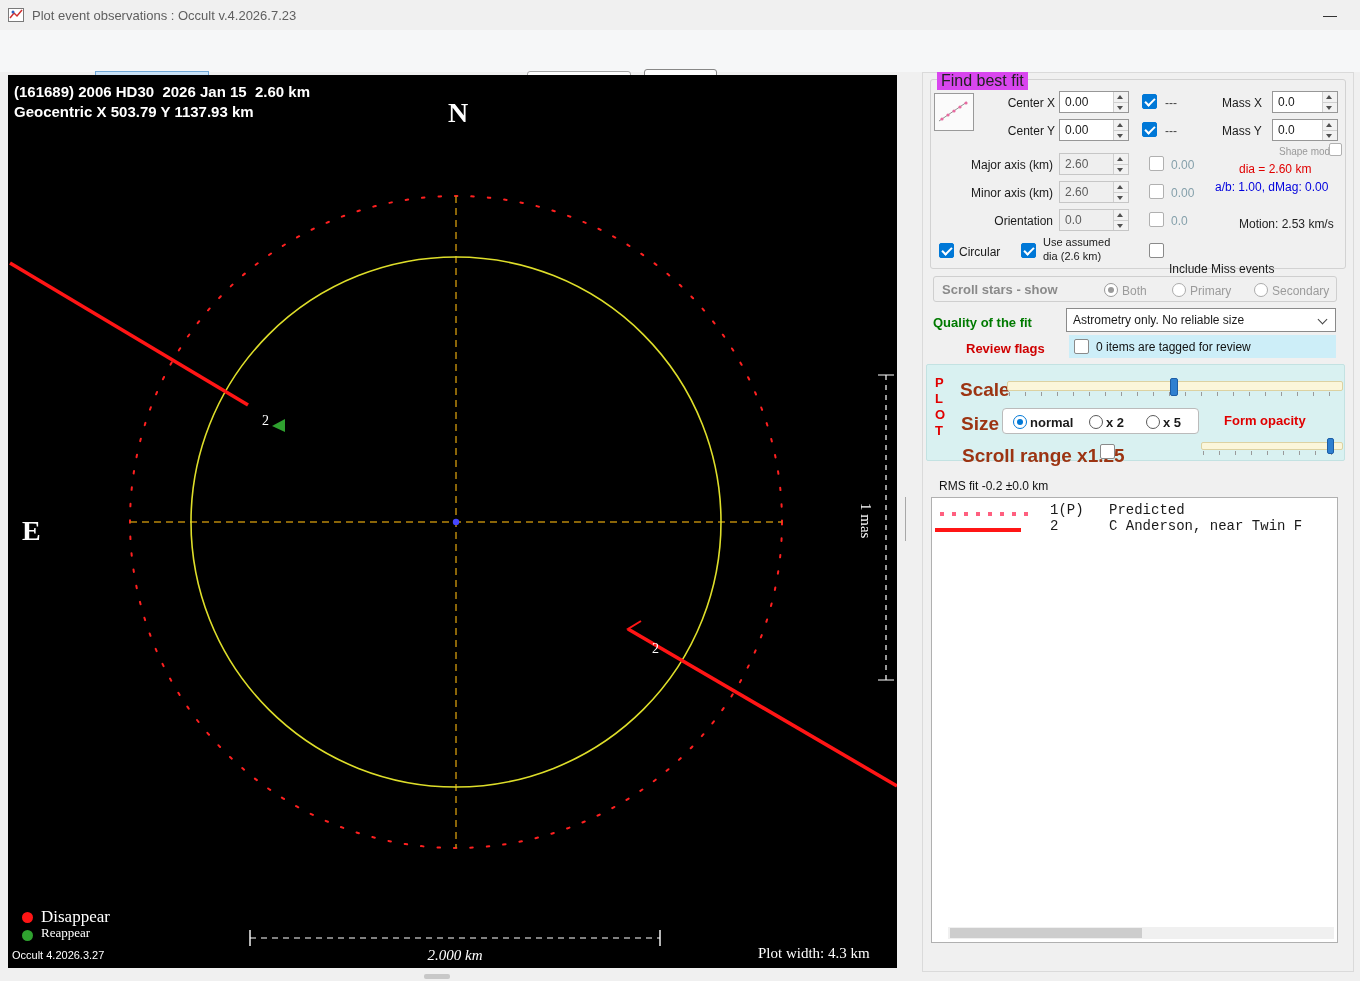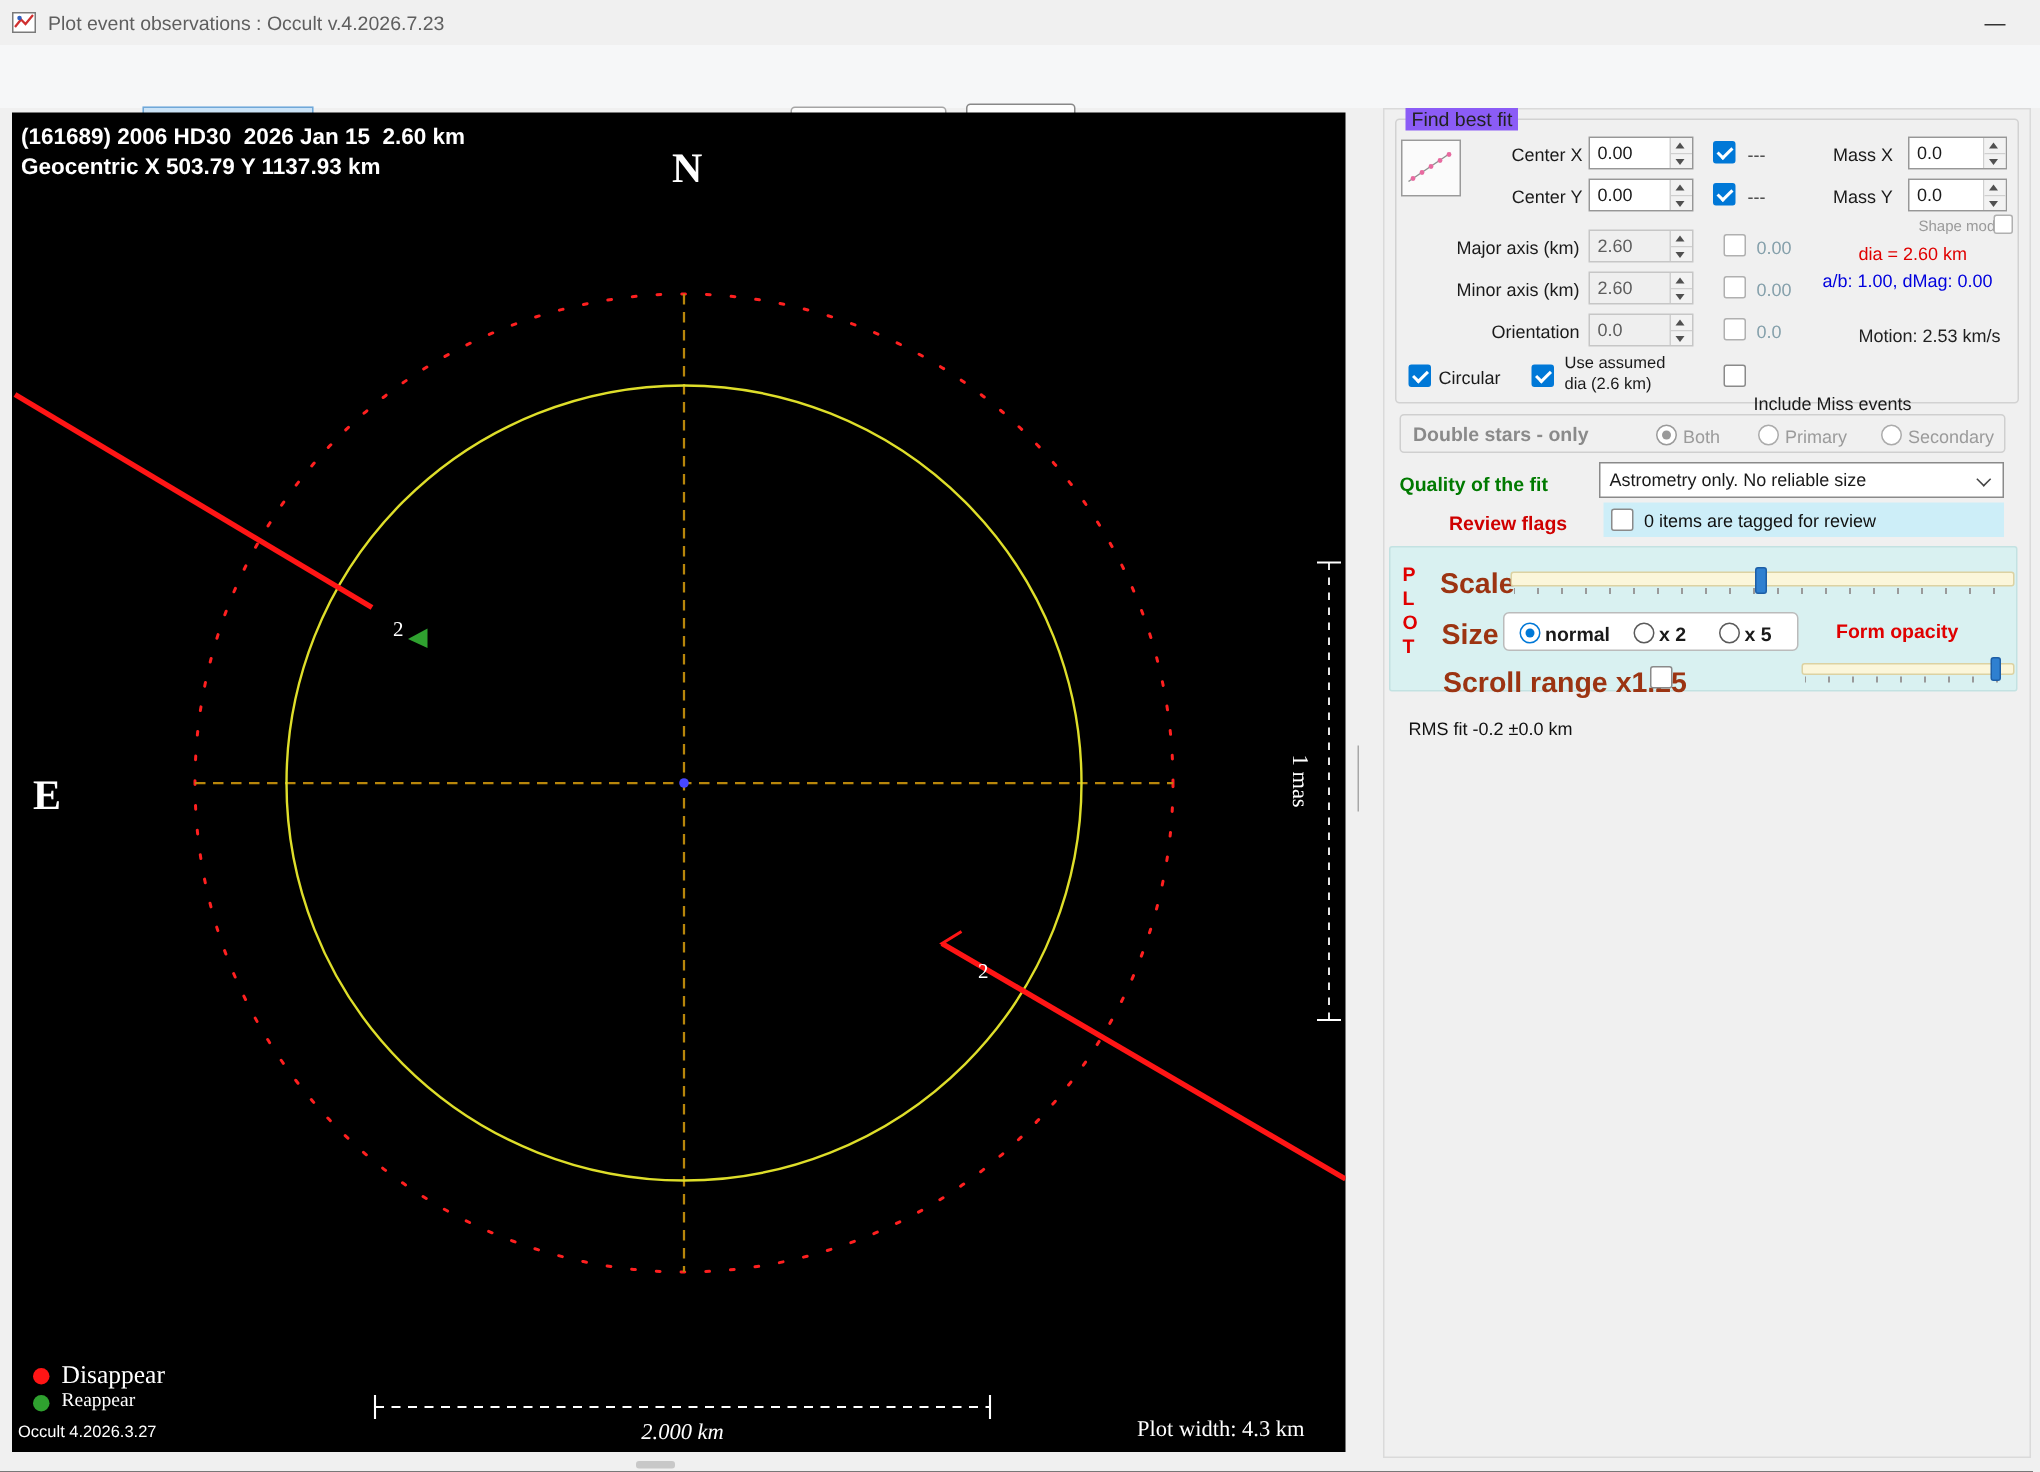--- a/index.html
+++ b/index.html
@@ -21,21 +21,21 @@
 .menu-hl{position:absolute;left:95px;top:41px;width:114px;height:26px;background:#cbe3f7;border:1px solid #70a8d8;text-align:center;line-height:24px;font-size:13px}
 .toolbtn{position:absolute;background:#fdfdfd;border:1px solid #a5a5a5;border-radius:3px;text-align:center;color:#111}
 .help-badge{position:absolute;left:219px;top:46px;width:16px;height:16px;border-radius:50%;background:#2f77c8;color:#fff;font-size:11px;font-weight:bold;text-align:center;line-height:16px}
 
 .plot{position:absolute;left:8px;top:75px;width:889px;height:893px;background:#000}
 .pl{position:absolute;color:#fff}
 .dot{position:absolute;width:11px;height:11px;border-radius:50%}
 
 .panel{position:absolute;left:922px;top:72px;width:432px;height:900px;background:#f0f0f0;border:1px solid #dadada}
 .groupbox{position:absolute;border:1px solid #d2d2d2;border-radius:3px}
-.group-label{position:absolute;top:-8px;left:6px;background:#8b5cf6;padding:0 4px;font-size:13px;color:#222}
+.group-label{position:absolute;top:-8px;left:6px;background:#d946ef;padding:0 4px;font-size:16px;color:#222}
 .cb{position:absolute;width:15px;height:15px;background:#fff;border:1px solid #8a8a8a;border-radius:2px}
 .cb.checked{background:#0078d7;border-color:#0078d7}
 .cb.checked::after{content:"";position:absolute;left:2px;top:3px;width:8px;height:4px;border-left:2px solid #fff;border-bottom:2px solid #fff;transform:rotate(-45deg)}
 .cb.sm{width:13px;height:13px}
 .radio{position:absolute;width:14px;height:14px;border:1px solid #5a5a5a;border-radius:50%;background:#fff}
 .radio.sel{border-color:#0078d7}
 .radio.sel::after{content:"";position:absolute;left:3px;top:3px;width:6px;height:6px;border-radius:50%;background:#0078d7}
 .radio.dis{border-color:#ababab}
 .radio.dis.sel{border-color:#9a9a9a}
 .radio.dis.sel::after{background:#9a9a9a}
@@ -222,21 +222,21 @@
       <div class="cb checked" style="left:8px;top:163px"></div>
       <div class="abs" style="left:28px;top:165px">Circular</div>
       <div class="cb checked" style="left:90px;top:163px"></div>
       <div class="abs" style="left:112px;top:156px;font-size:11px">Use assumed</div>
       <div class="abs" style="left:112px;top:170px;font-size:11px">dia (2.6 km)</div>
       <div class="cb" style="left:218px;top:163px"></div>
       <div class="abs" style="left:238px;top:182px">Include Miss events</div>
     </div>
 
     <div class="abs" style="left:10px;top:203px;width:404px;height:26px;border:1px solid #cfcfcf;border-radius:3px">
-      <div class="abs" style="left:8px;top:5px;font-size:13px;font-weight:bold;color:#8a8a8a">Double stars - only</div>
+      <div class="abs" style="left:8px;top:5px;font-size:13px;font-weight:bold;color:#8a8a8a">Scroll stars - show</div>
       <div class="radio dis sel" style="left:170px;top:6px"></div>
       <div class="abs" style="left:188px;top:7px;color:#9b9b9b">Both</div>
       <div class="radio dis" style="left:238px;top:6px"></div>
       <div class="abs" style="left:256px;top:7px;color:#9b9b9b">Primary</div>
       <div class="radio dis" style="left:320px;top:6px"></div>
       <div class="abs" style="left:338px;top:7px;color:#9b9b9b">Secondary</div>
     </div>
 
     <div class="abs greentxt" style="left:10px;top:242px;font-size:13px;font-weight:bold">Quality of the fit</div>
     <div class="dropdown" style="left:143px;top:235px;width:270px;height:24px">
@@ -278,18 +278,27 @@
       <div class="cb" style="left:173px;top:79px"></div>
       <div class="slider" style="left:274px;top:73px;width:142px;height:18px">
         <div class="track" style="top:4px;height:8px"></div>
         <div class="ticks" style="top:13px"></div>
         <div class="thumb" style="left:126px;top:0;height:16px;width:7px"></div>
       </div>
     </div>
 
     <div class="abs" style="left:16px;top:406px;color:#111">RMS fit -0.2 ±0.0 km</div>
 
+    <div class="listbox">
+      <div class="dotline" style="left:8px;top:14px;width:92px"></div>
+      <div class="abs mono pre" style="left:118px;top:4px;font-size:14px"><span class="num">1(P)</span><span>Predicted</span></div>
+      <div class="solidline" style="left:3px;top:30px;width:86px"></div>
+      <div class="abs mono pre" style="left:118px;top:20px;font-size:14px"><span class="num">2</span><span>C Anderson, near Twin F</span></div>
+      <div class="hscroll">
+        <div class="hthumb"></div>
+      </div>
+    </div>
   </div>
 
   <div class="abs" style="left:905px;top:497px;width:1px;height:44px;background:#a8a8a8"></div>
   <div class="abs" style="left:424px;top:974px;width:26px;height:5px;background:#c8c8c8;border-radius:2px"></div>
 
 </div>
 
 </body></html>

